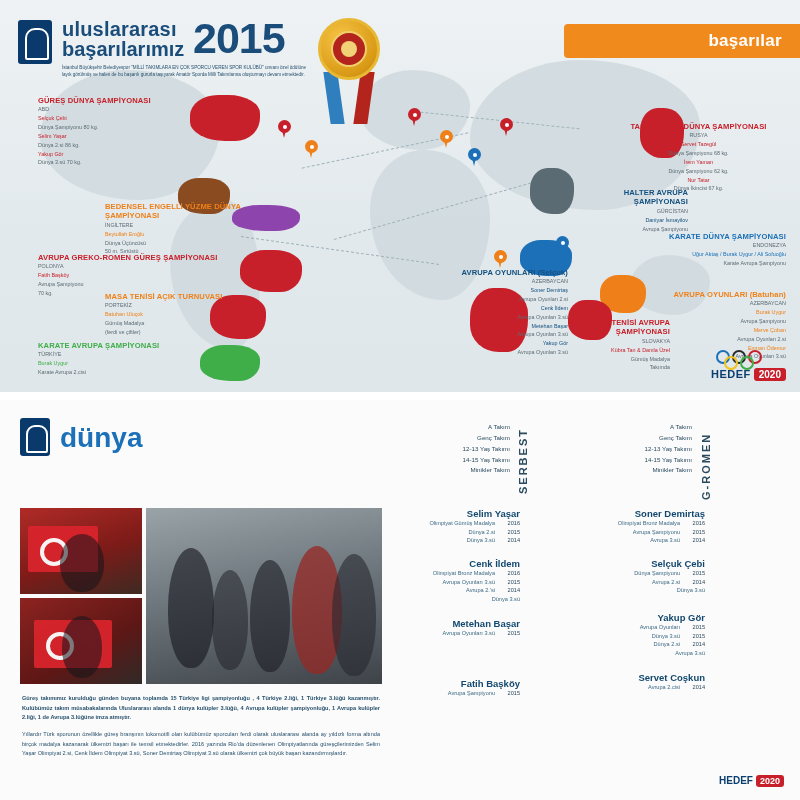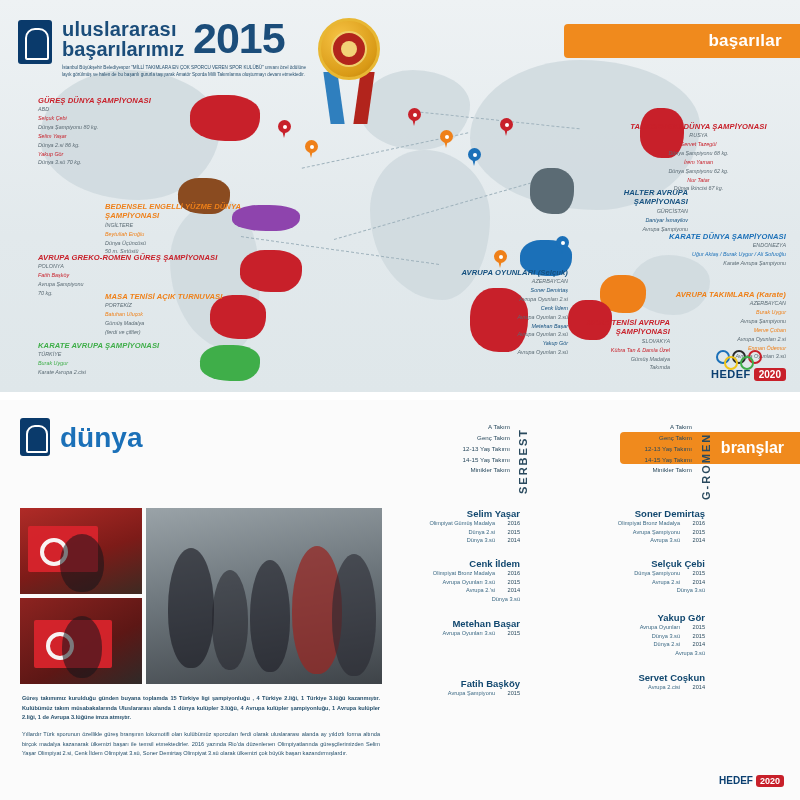--- a/index.html
+++ b/index.html
@@ -65,21 +65,21 @@
   }
   .seal-in:after{ content:""; position:absolute; left:50%; top:50%; width:16px;height:16px;
     margin:-8px 0 0 -8px; border-radius:50%; background:#f2d277;}
   .ribbon-l, .ribbon-r {
     position:absolute; top:72px; width:14px; height:52px; background:#2f7fbe;
   }
   .ribbon-l{ left:327px; transform:skewX(8deg);}
   .ribbon-r{ left:357px; background:#b2241c; transform:skewX(-8deg);}
 
   
-  .blk { position:absolute;font-style:italic; }
+  .blk { position:absolute; }
   .blk .ttl { font-size:7.6px; font-weight:bold; line-height:1.25; letter-spacing:.1px;}
   .blk .sub { font-size:5.4px; line-height:1.45; margin-top:1px;}
   .red   { color:#c8202a; }
   .orange{ color:#ef8019; }
   .blue  { color:#1b70b8; }
   .dkblue{ color:#14507f; }
   .green { color:#3fae49; }
   .gray  { color:#5b6b74; }
   .right { text-align:right; }
 
@@ -307,21 +307,21 @@
     </div>
 
     <div class="blk right" style="right:14px;top:232px;width:175px;">
       <div class="ttl blue"><span>KARATE DÜNYA ŞAMPİYONASI</span></div>
       <div class="sub gray">ENDONEZYA</div>
       <div class="sub blue"><span>Uğur Aktaş / Burak Uygur / Ali Sofuoğlu</span></div>
       <div class="sub gray"><span>Karate Avrupa Şampiyonu</span></div>
     </div>
 
     <div class="blk right" style="right:14px;top:290px;width:165px;">
-      <div class="ttl orange"><span>AVRUPA TAKIMLARA (Karate)</span></div>
+      <div class="ttl orange"><span>AVRUPA OYUNLARI (Batuhan)</span></div>
       <div class="sub gray">AZERBAYCAN</div>
       <div class="sub orange"><span>Burak Uygur</span></div>
       <div class="sub gray"><span>Avrupa Şampiyonu</span></div>
       <div class="sub orange"><span>Merve Çoban</span></div>
       <div class="sub gray"><span>Avrupa Oyunları 2.si</span></div>
       <div class="sub orange"><span>Enman Ödemur</span></div>
       <div class="sub gray"><span>Avrupa Oyunları 3.sü</span></div>
     </div>
 
     <div class="blk right" style="right:130px;top:318px;width:120px;">
@@ -359,23 +359,20 @@
 
   <div class="divider"></div>
 
   <div class="panel-bot">
 
     <div class="bot-head">
       <div class="bot-logo"></div>
       <div class="bot-title">dünya</div>
     </div>
 
-    <div class="bot-bar">
-      <span>branşlar</span>
-    </div>
 
     <div class="vert-label" style="left:517px;top:22px;height:72px;">SERBEST</div>
     <div class="cat-col" style="left:355px;top:22px;width:155px;">
       <div>A Takım</div>
       <div>Genç Takım</div>
       <div>12-13 Yaş Takımı</div>
       <div>14-15 Yaş Takımı</div>
       <div>Minikler Takım</div>
     </div>
 

